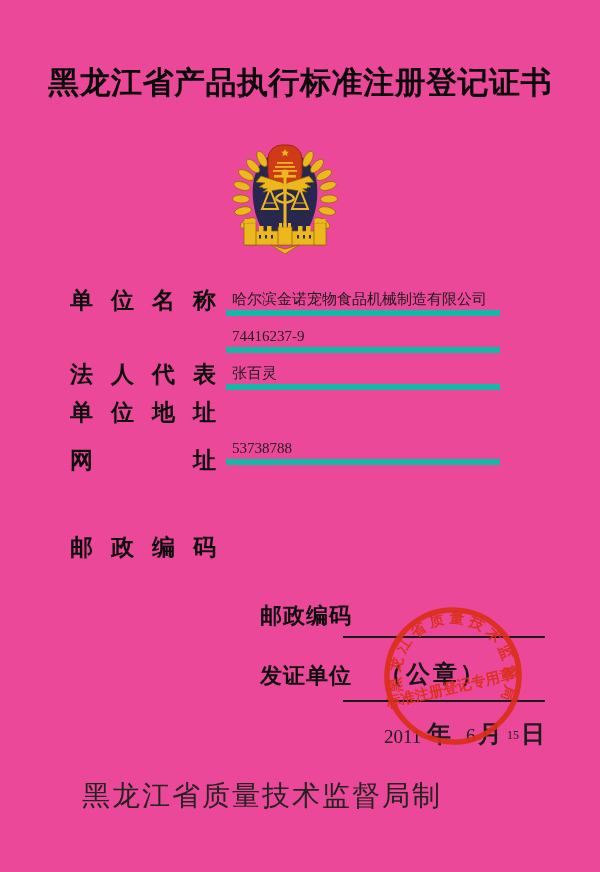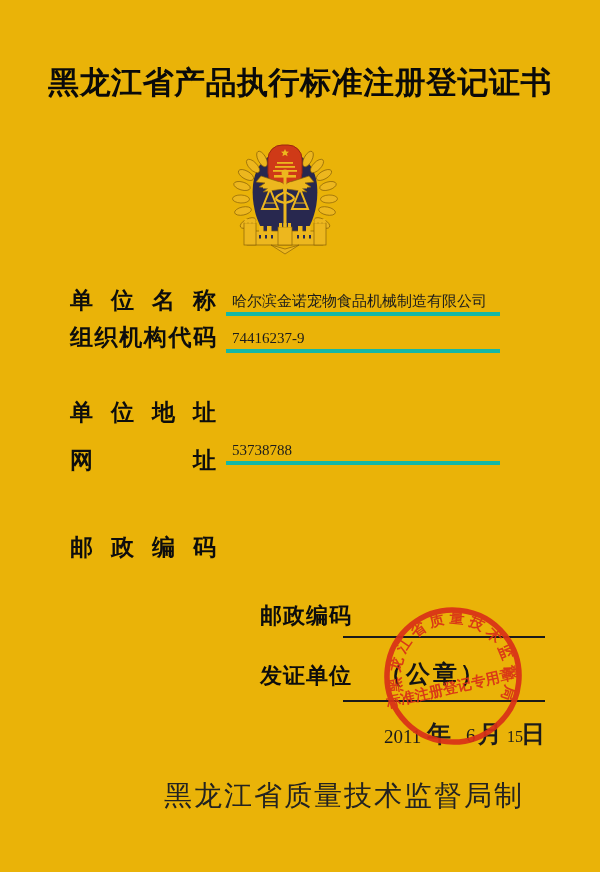--- a/index.html
+++ b/index.html
@@ -12,40 +12,40 @@
   }
   *{box-sizing:border-box;}
   html,body{margin:0;padding:0;}
   body{
     width:600px;height:872px;
     font-family:"Liberation Serif","DejaVu Serif",serif;
     background:#ffffff;
   }
   .page{
     position:relative;width:600px;height:872px;
-    background:#eab308;overflow:hidden;color:var(--ink);
+    background:#ec4899;overflow:hidden;color:var(--ink);
   }
   .title{
     position:absolute;top:62px;left:0;width:600px;
     text-align:center;font-size:31px;font-weight:bold;
     letter-spacing:0.5px;color:#0a0a0a;margin:0;
   }
   .emblem{position:absolute;left:231px;top:139px;}
 
   
   #fields-section{position:absolute;left:0;top:0;width:600px;height:600px;}
   .field-row{position:absolute;left:0;width:512px;height:34px;}
   .field-label{
     position:absolute;left:70px;bottom:4px;width:146px;
     font-size:23px;font-weight:bold;color:#0d0d0d;line-height:1;
     text-align:justify;text-align-last:justify;white-space:nowrap;
   }
   .field-value{
     position:absolute;left:226px;bottom:0;width:274px;height:32px;
-    border-bottom:4px solid #14b8a6;
+    border-bottom:6px solid #14b8a6;
     display:flex;align-items:flex-end;
     padding:0 0 3px 6px;font-size:15px;color:#1c1c1c;
     white-space:pre;line-height:1;
   }
 
   
   .cert-label{
     position:absolute;left:260px;font-size:22px;font-weight:bold;
     letter-spacing:1px;color:#0d0d0d;line-height:1;
   }
@@ -63,31 +63,31 @@
   .line-2{top:700px;}
 
   
   .date-row{position:absolute;left:0;top:0;width:600px;height:0;}
   .date-row span{position:absolute;line-height:1;color:#1b1b1b;}
   .d-unit{font-size:24px;font-weight:bold;color:#0c0c0c;}
   .d-year{left:384px;top:727px;font-size:19px;}
   .d-year-unit{left:427px;top:722px;}
   .d-month{left:466px;top:726px;font-size:19px;}
   .d-month-unit{left:478px;top:722px;}
-  .d-day{left:507px;top:729px;font-size:16px;}
+  .d-day{left:507px;top:729px;font-size:12px;}
   .d-day-unit{left:521px;top:722px;}
 
   
   .seal{position:absolute;left:381px;top:604px;opacity:0.92;}
   .seal-stroke{fill:none;stroke:var(--seal-red);}
   .seal-text{fill:var(--seal-red);font-weight:bold;font-family:"Liberation Serif","DejaVu Serif",serif;}
 
   
   .footer{
-    position:absolute;left:0;top:782px;width:524px;text-align:right;
+    position:absolute;left:0;top:782px;width:524px;text-align:center;
     font-size:28px;letter-spacing:2px;color:#232321;line-height:1;
   }
 
   
   .em-navy{fill:var(--navy);}
   .em-red{fill:var(--emblem-red);stroke:#9c2610;stroke-width:1;}
   .em-gold{fill:var(--gold);stroke:var(--gold-dark);stroke-width:0.7;}
   .em-gold-line{fill:none;stroke:var(--gold);}
   .em-gold-flat{fill:var(--gold);}
   .em-tick{fill:var(--navy);}
@@ -171,22 +171,25 @@
       <path class="em-gold" d="M40,106 L54,110 L68,106 L54,115 Z"></path>
     </g>
   </svg>
 
   <div id="fields-section">
       <div class="field-row" style="top: 282px;">
         <div class="field-label">单位名称</div>
         <div class="field-value">哈尔滨金诺宠物食品机械制造有限公司</div>
       </div>
       <div class="field-row" style="top: 319px;">
-        <div class="field-label">组织机构代码</div>
         <div class="field-value">74416237-9</div>
+      </div>
+      <div class="field-row" style="top: 356px;">
+        <div class="field-label">法人代表</div>
+        <div class="field-value">张百灵</div>
       </div>
       <div class="field-row" style="top: 394px;">
         <div class="field-label">单位地址</div>
       </div>
       <div class="field-row" style="top: 431px;">
         <div class="field-value">53738788</div>
       </div>
       <div class="field-row" style="top: 442px;">
         <div class="field-label">网址</div>
       </div>

